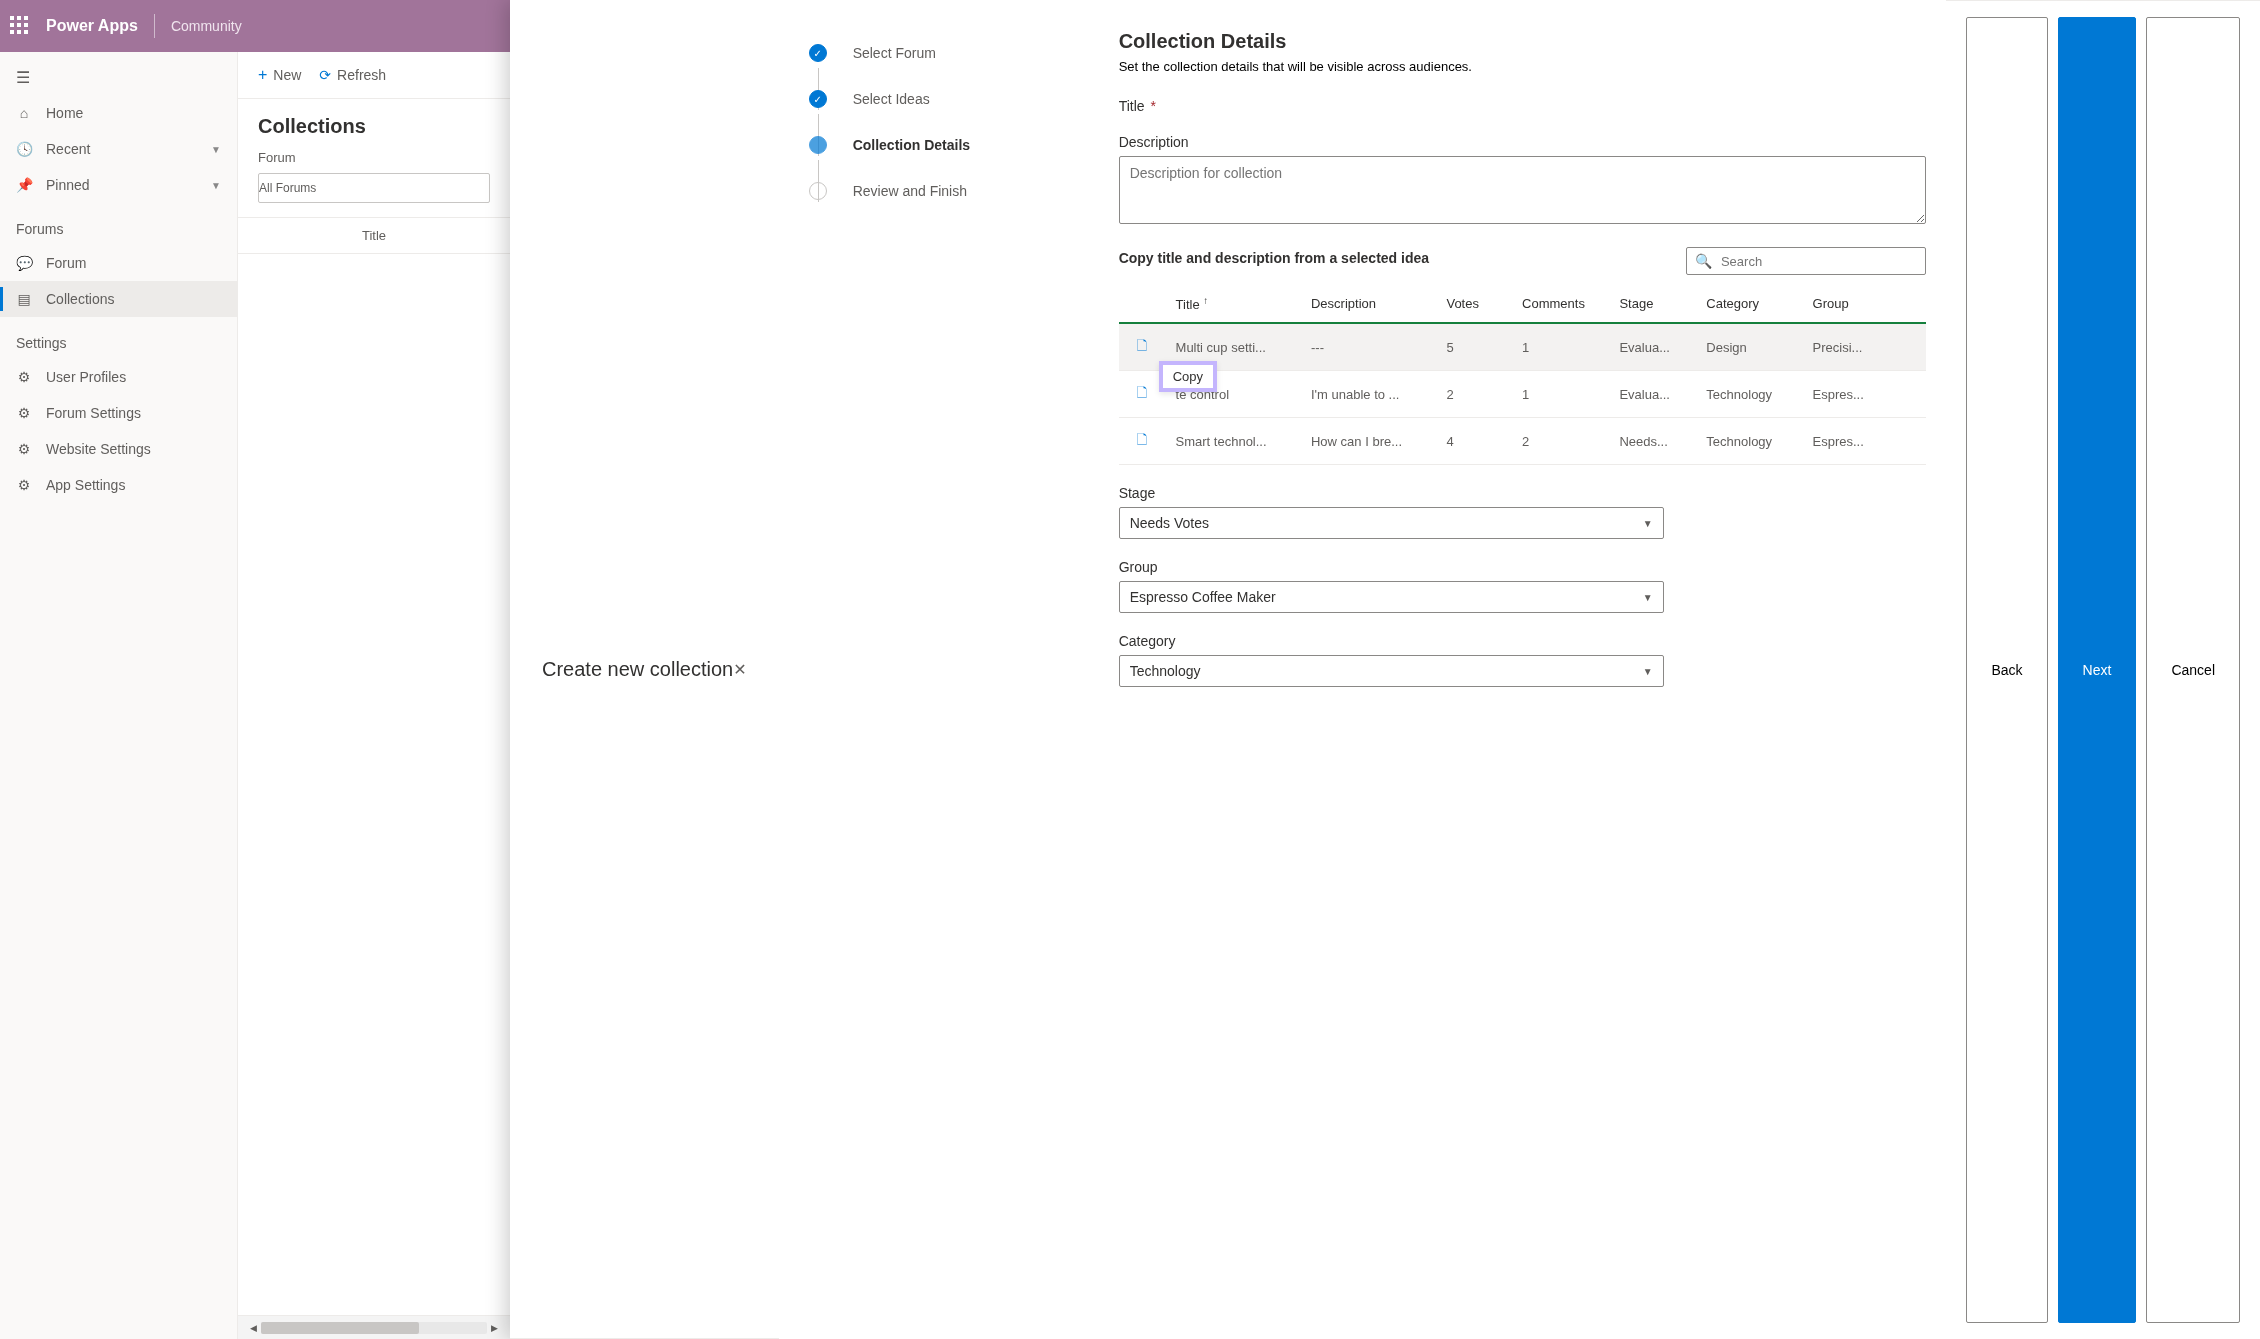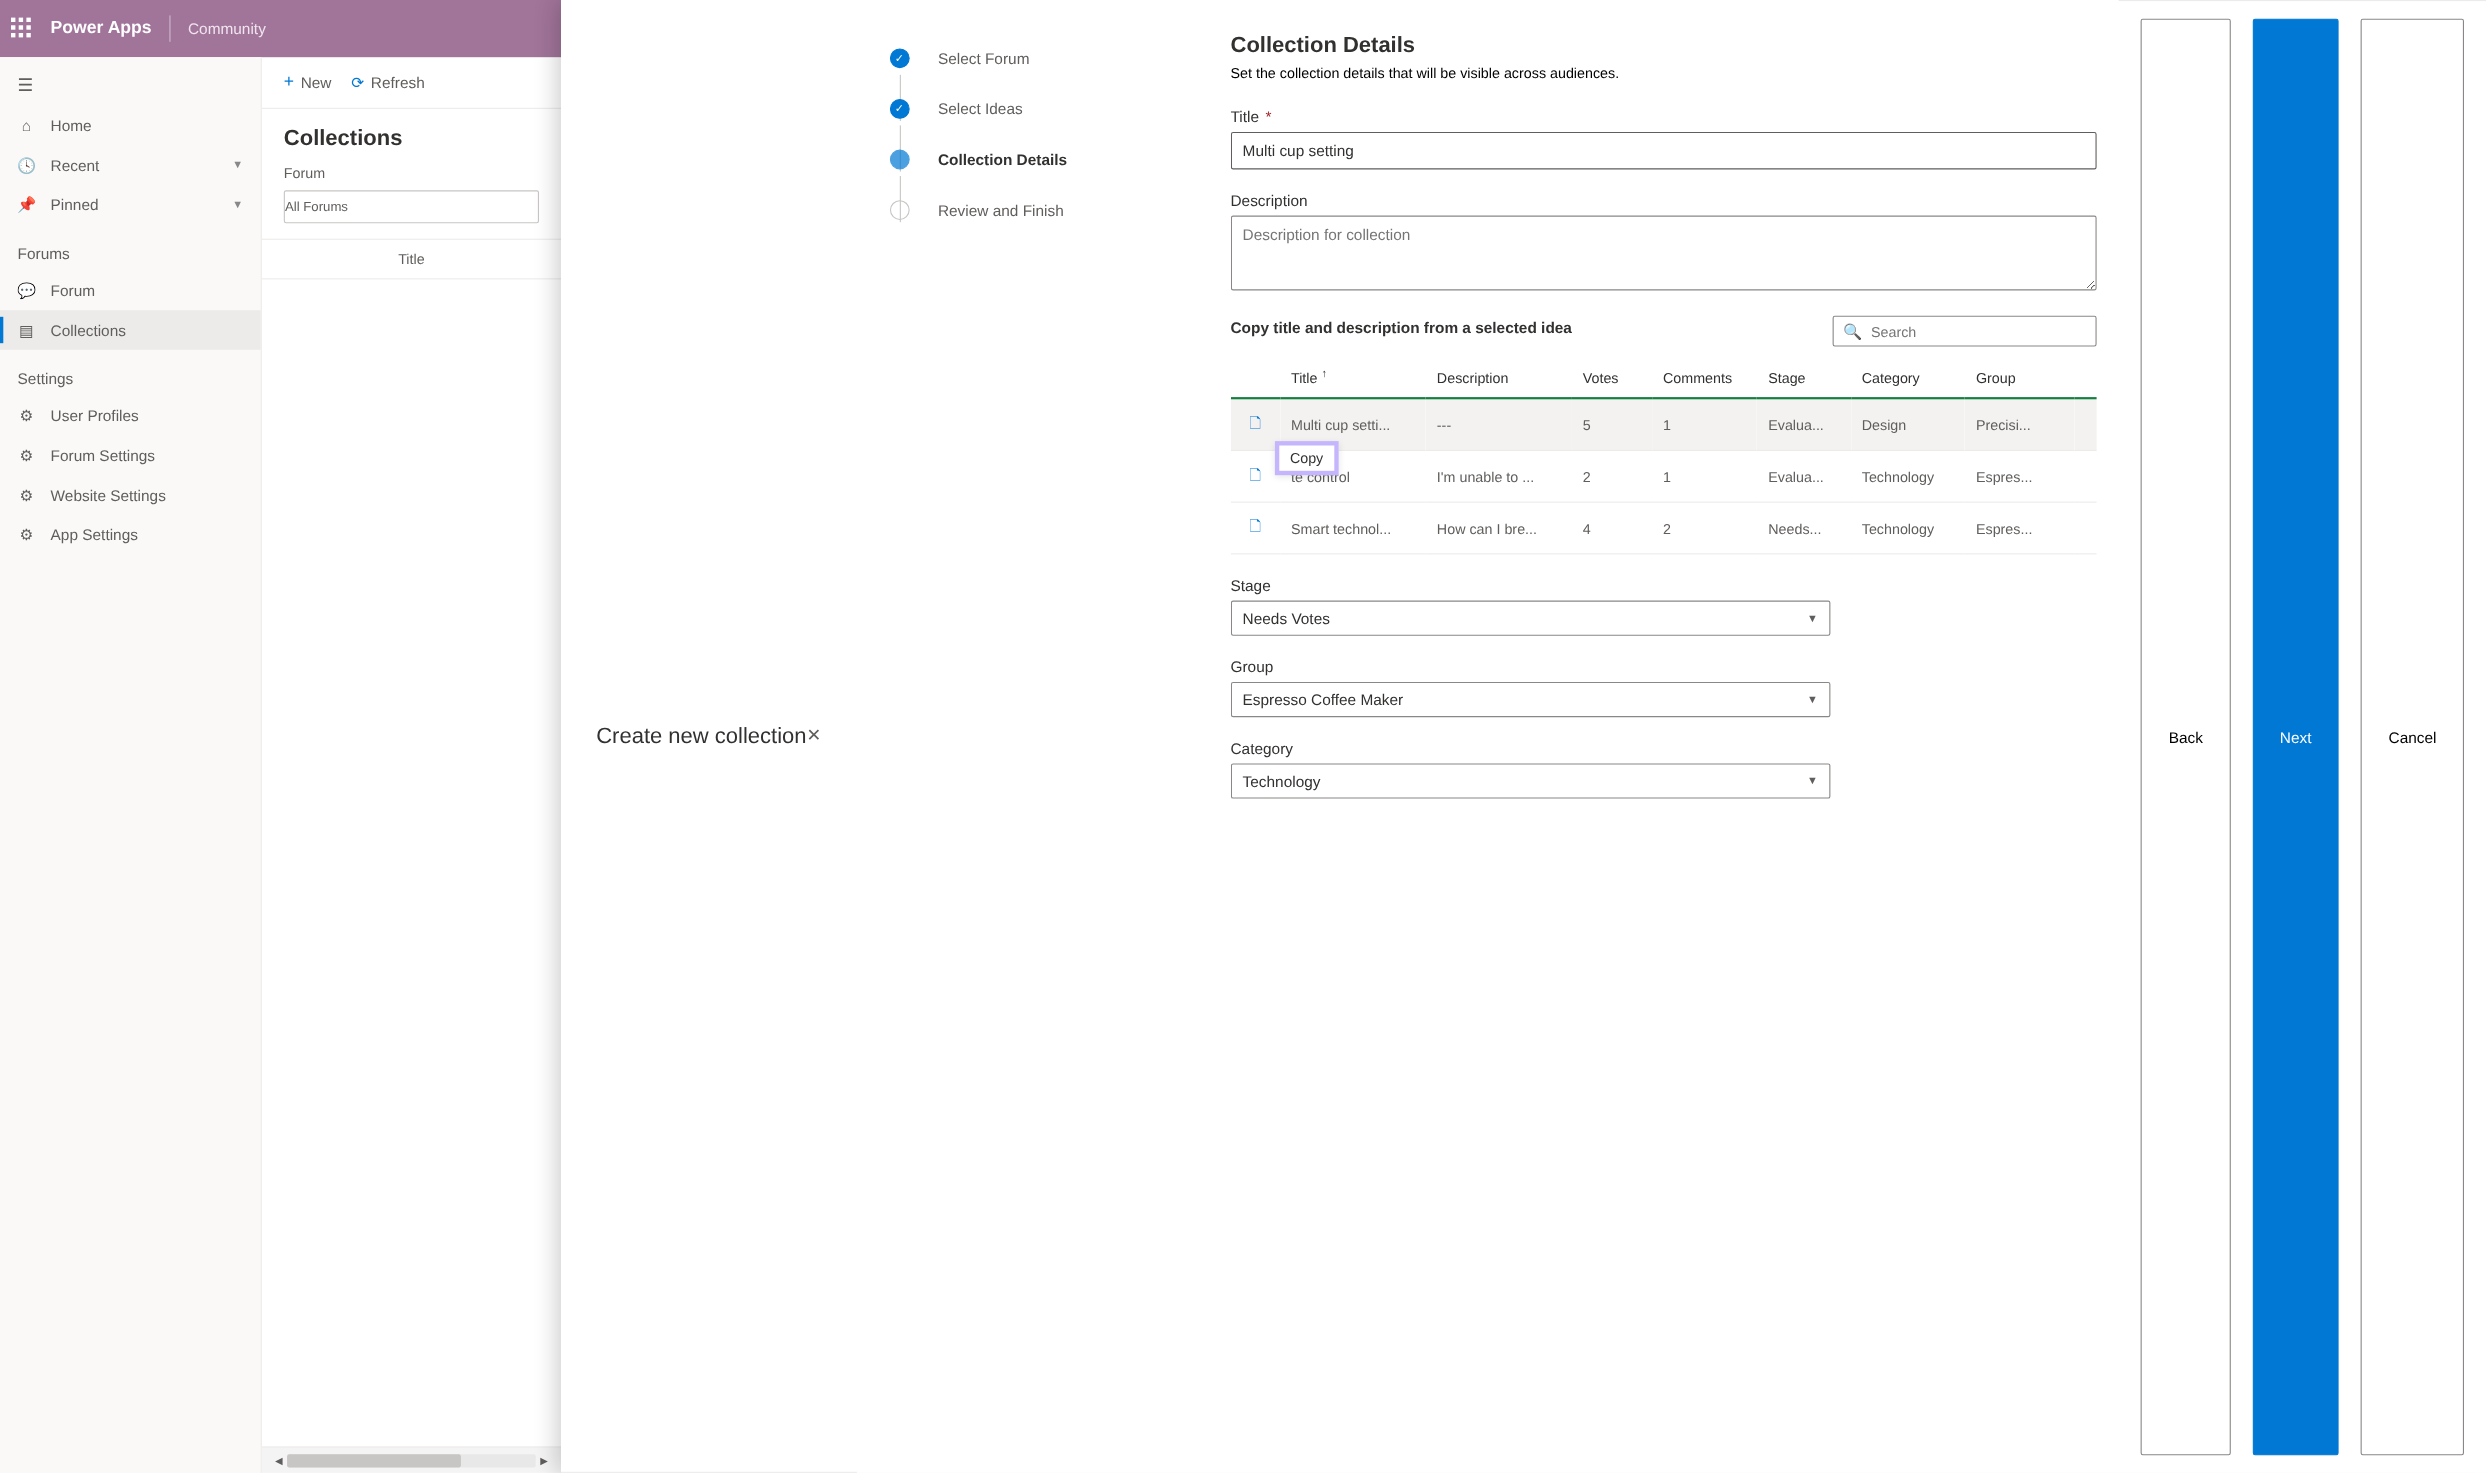--- a/index.html
+++ b/index.html
@@ -374,21 +374,21 @@
     align-items: center;
     justify-content: space-between;
     cursor: pointer;
     background: #fff;
   }
   .dropdown .dd-chev { font-size: 10px; color: #605e5c; }
   .panel-footer {
     border-top: 1px solid #edebe9;
     padding: 16px 20px;
     display: flex;
-    gap: 20px;
+    gap: 10px;
   }
   .btn {
     border: 1px solid #8a8886;
     background: #fff;
     padding: 7px 24px;
     font-size: 14px;
     border-radius: 2px;
     cursor: pointer;
     font-family: inherit;
   }
@@ -533,21 +533,20 @@
     </div>
     <div class="panel-content">
       <h2>Collection Details</h2>
       <p class="desc">Set the collection details that will be visible across audiences.</p>
 
       <div class="form-row">
         <label class="form-label">
           <span>Title</span>
           <span class="req">*</span>
         </label>
-        <input class="text-in" value="Multi cup setting" style="">
       </div>
 
       <div class="form-row">
         <label class="form-label">Description</label>
         <textarea class="text-area" placeholder="Description for collection" style=""></textarea>
       </div>
 
       <div class="idea-toolbar">
         <div class="section-label">Copy title and description from a selected idea</div>
         <div class="search">

